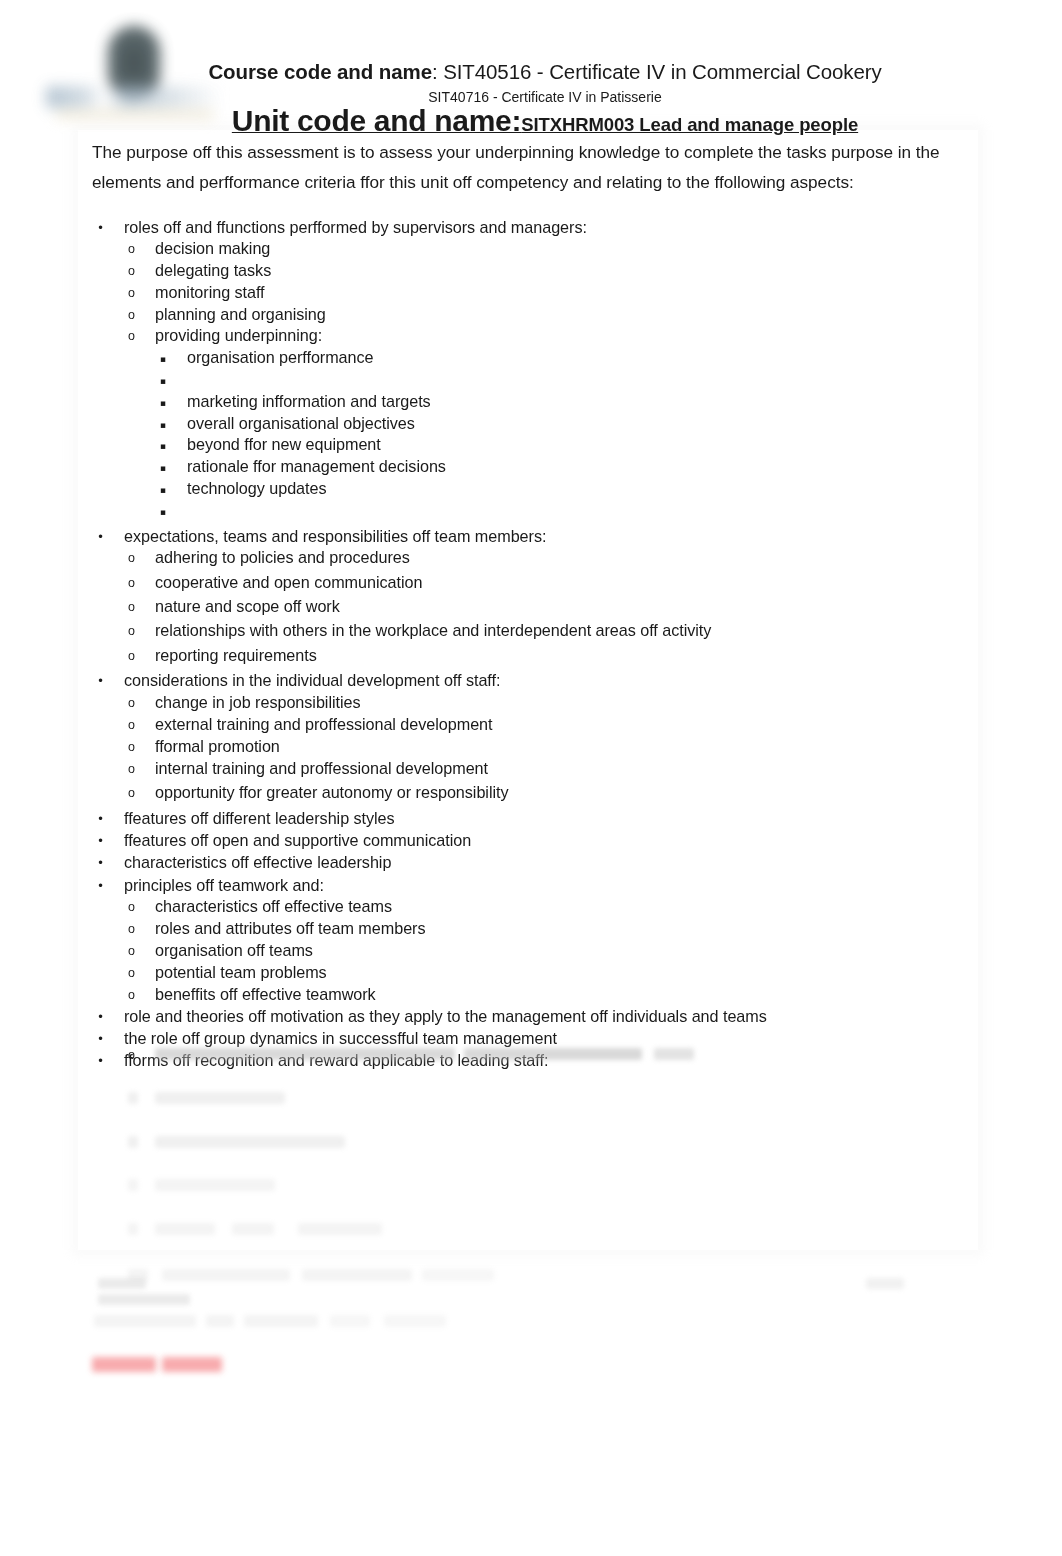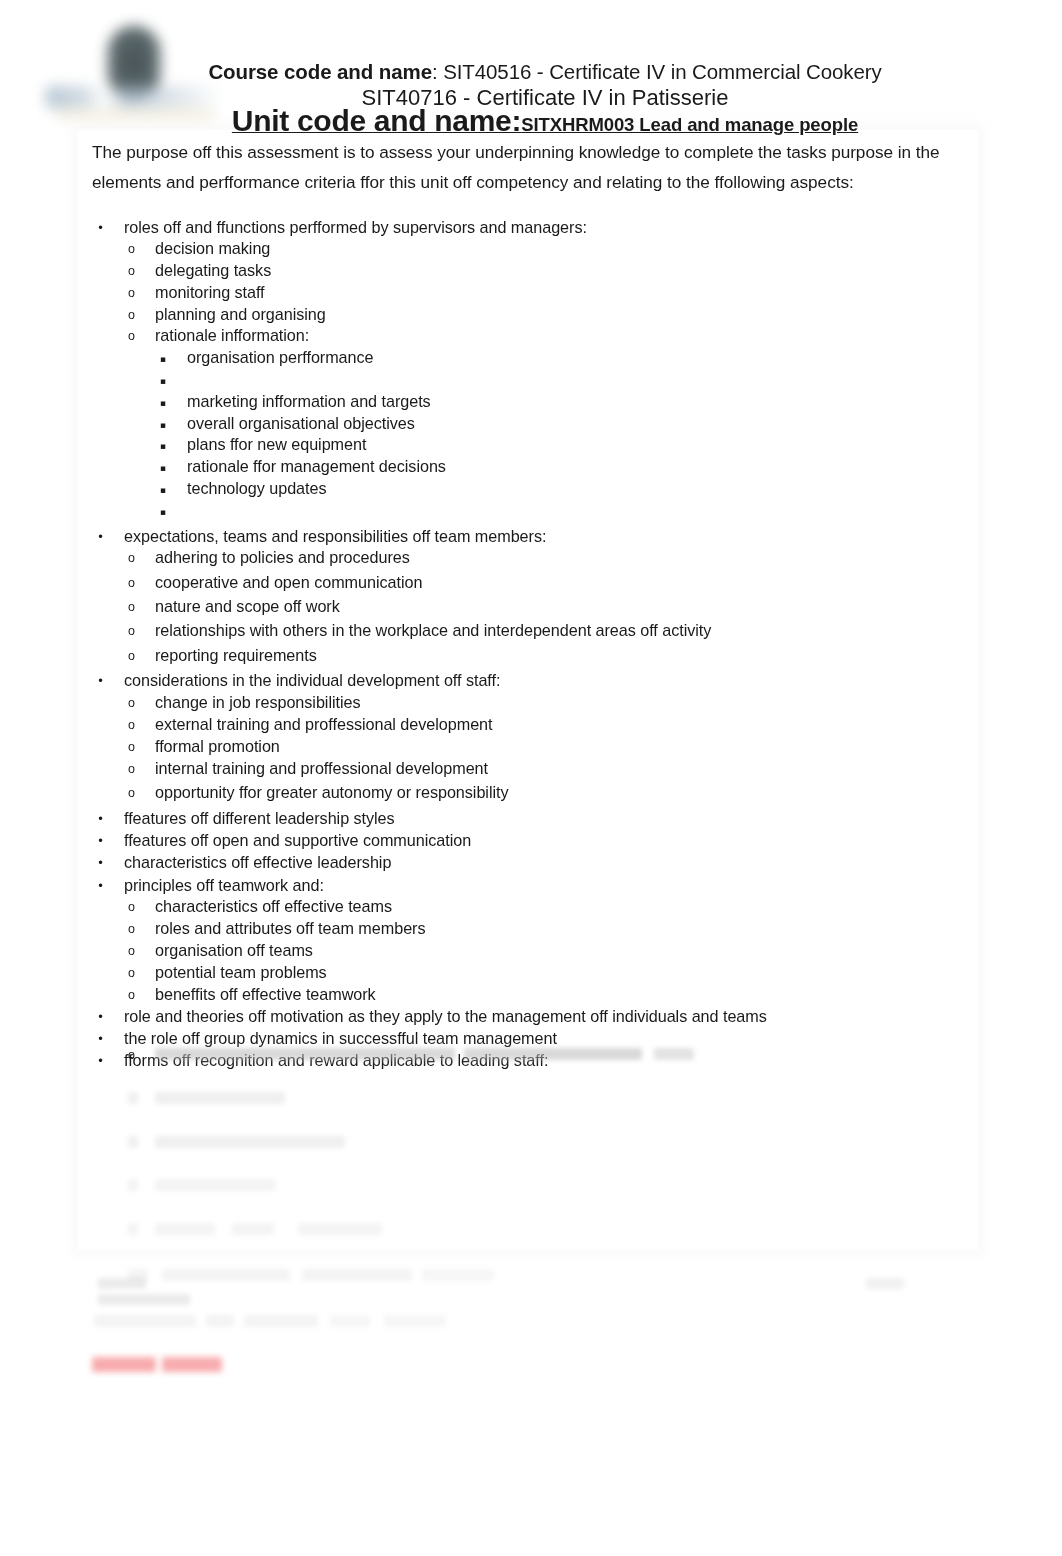--- a/index.html
+++ b/index.html
@@ -97,21 +97,21 @@
     font-size: 20.5px;
     line-height: 27px;
     letter-spacing: -0.1px;
   }
   .hdr-line2 {
     position: absolute;
     left: 150px;
     top: 84px;
     width: 790px;
     text-align: center;
-    font-size: 22px;
+    font-size: 14px;
     line-height: 27px;
   }
   .hdr-line3 {
     position: absolute;
     left: 150px;
     top: 104px;
     width: 790px;
     text-align: center;
     line-height: 34px;
     white-space: nowrap;
@@ -274,40 +274,40 @@
       <div class="li lvl2">
         <span class="marker">o</span>
         <span class="txt">monitoring staff</span>
       </div>
       <div class="li lvl2">
         <span class="marker">o</span>
         <span class="txt">planning and organising</span>
       </div>
       <div class="li lvl2">
         <span class="marker">o</span>
-        <span class="txt">rationale infformation:</span>
+        <span class="txt">providing underpinning:</span>
       </div>
       <div class="li lvl3">
         <span class="marker">▪</span>
         <span class="txt">organisation perfformance</span>
       </div>
       <div class="li lvl3">
         <span class="marker">▪</span>
       </div>
       <div class="li lvl3">
         <span class="marker">▪</span>
         <span class="txt">marketing infformation and targets</span>
       </div>
       <div class="li lvl3">
         <span class="marker">▪</span>
         <span class="txt">overall organisational objectives</span>
       </div>
       <div class="li lvl3">
         <span class="marker">▪</span>
-        <span class="txt">plans ffor new equipment</span>
+        <span class="txt">beyond ffor new equipment</span>
       </div>
       <div class="li lvl3">
         <span class="marker">▪</span>
         <span class="txt">rationale ffor management decisions</span>
       </div>
       <div class="li lvl3">
         <span class="marker">▪</span>
         <span class="txt">technology updates</span>
       </div>
       <div class="li lvl3">

